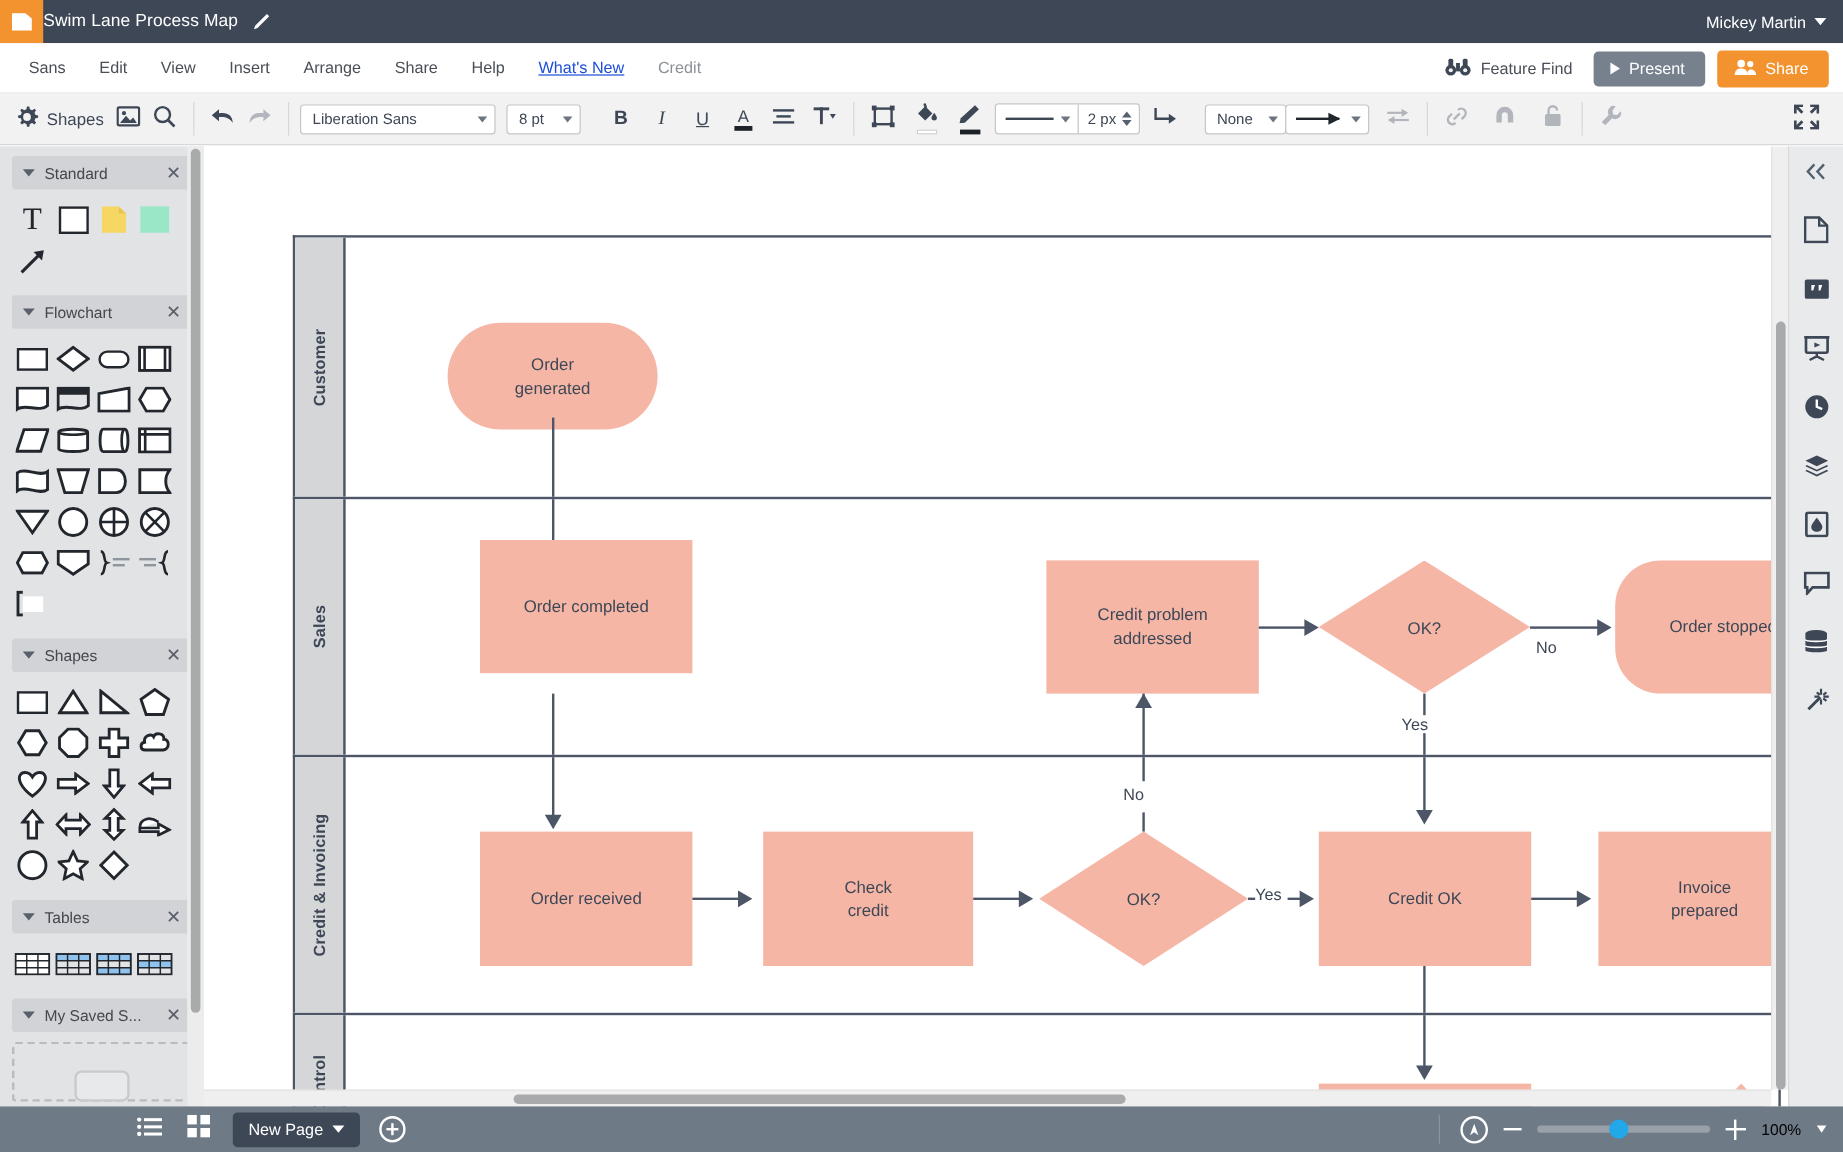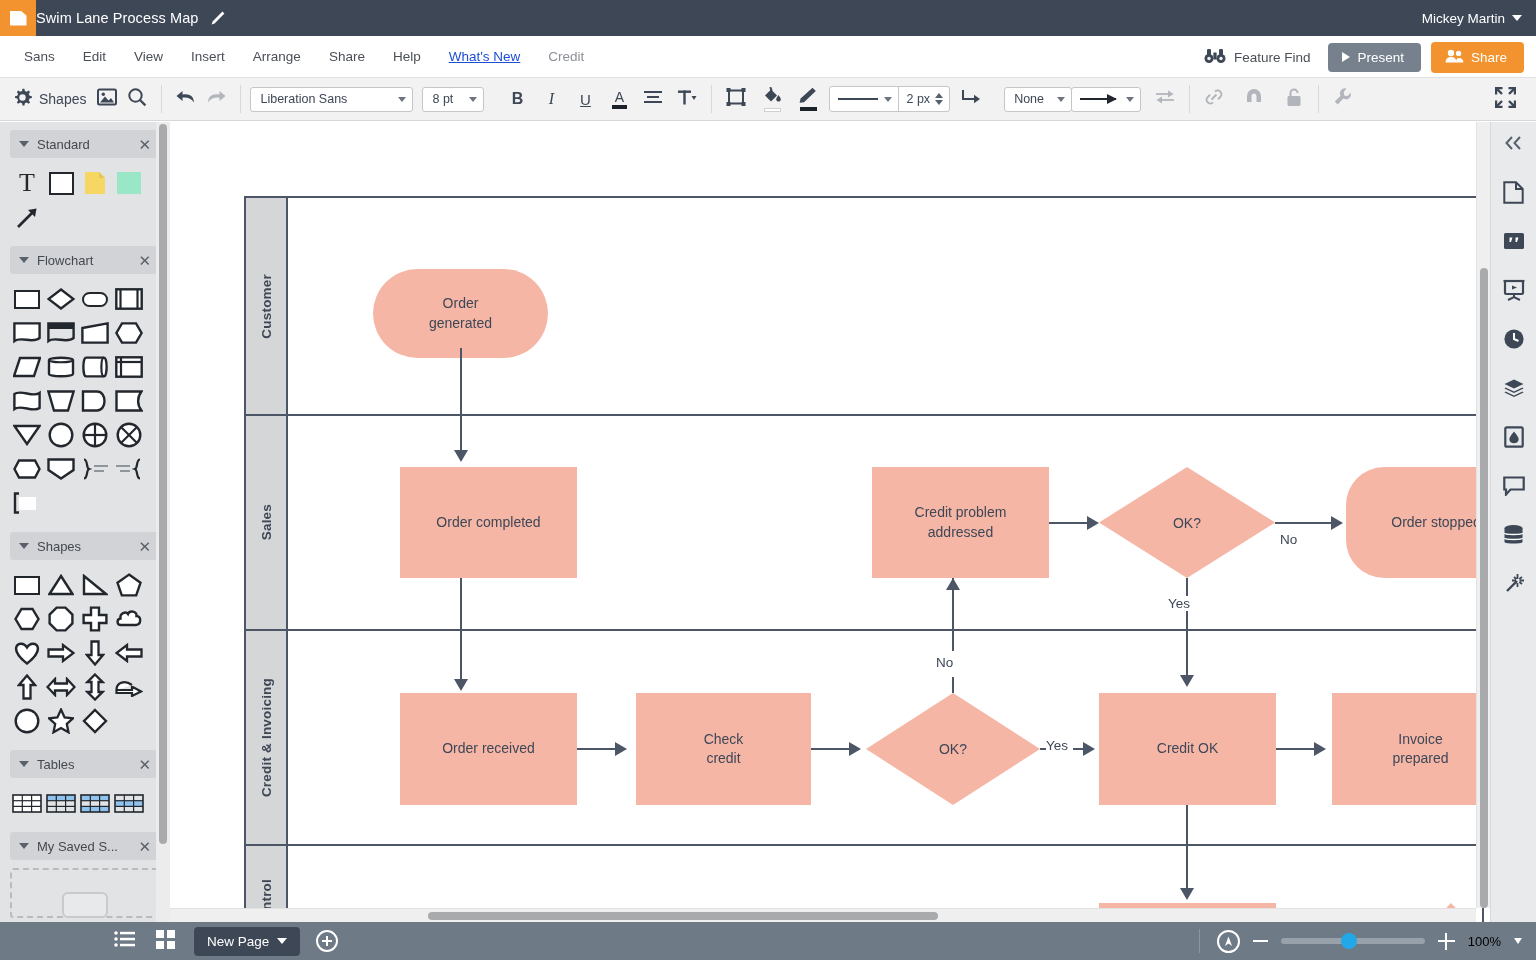--- a/index.html
+++ b/index.html
@@ -972,21 +972,21 @@
 
         <div class="lane" style="height:215px">
           <div class="lane-header">
             <span>Sales</span>
           </div>
           <div class="lane-body">
 
             <div class="conn v" style="left:172px;top:0;height:36px;"></div>
             <div class="ahead down" style="left:166px;top:34px;"></div>
 
-            <div class="node" style="left:112px;top:51px;width:177px;height:111px;">Order completed</div>
+            <div class="node" style="left:112px;top:34px;width:177px;height:111px;">Order completed</div>
 
             <div class="node" style="left:584px;top:51px;width:177px;height:111px;">Credit problem
 addressed</div>
 
             <div class="diamond" style="left:811px;top:51px;width:176px;height:111px;">
               <span class="dshape"></span>
               <span class="dlabel">OK?</span>
             </div>
 
             <div class="node rounded" style="left:1058px;top:51px;width:180px;height:111px;border-radius:38px;">Order stopped</div>

